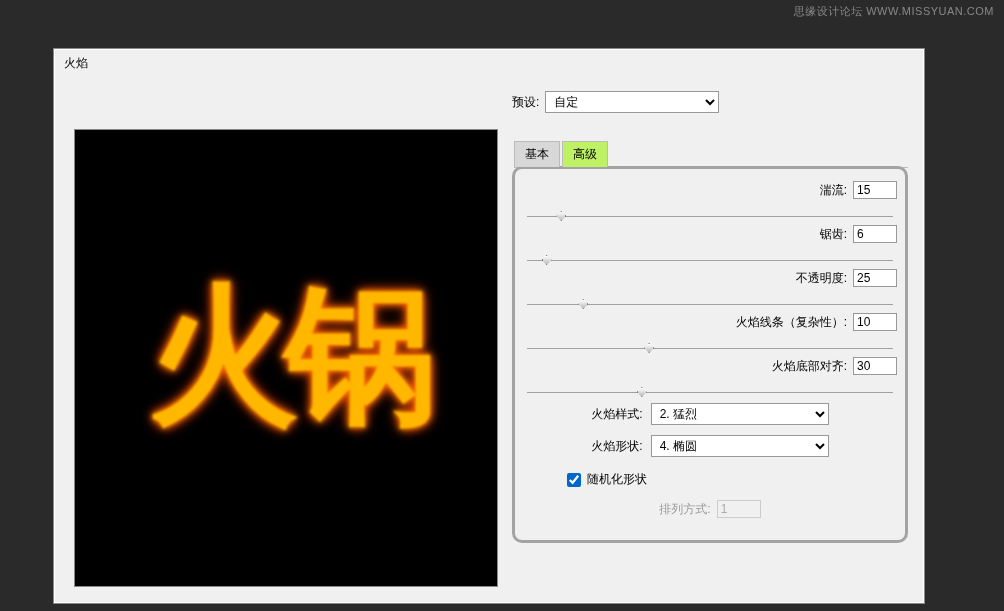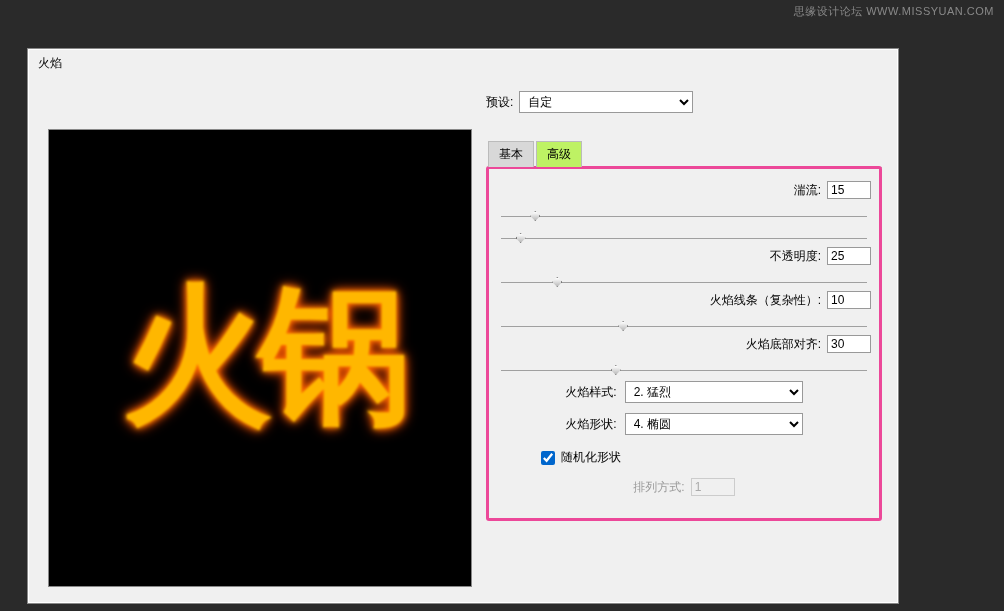--- a/index.html
+++ b/index.html
@@ -1,30 +1,30 @@
 <!DOCTYPE html>
 <html><head>
   <meta charset="utf-8">
   <style>
     * { box-sizing: border-box; margin: 0; padding: 0; font-family: "Microsoft YaHei", sans-serif; font-size: 12px; }
     body { background: #2a2a2a; width: 1004px; height: 611px; position: relative; }
     .watermark { position: absolute; top: 4px; right: 10px; color: #888; font-size: 11px; letter-spacing: 0.5px; }
-    .dialog { position: absolute; top: 48px; left: 27px; width: 872px; height: 556px; background: #f0f0f0; border: 1px solid #888; box-shadow: 0 0 0 1px #fff inset; }
+    .dialog { position: absolute; top: 48px; left: 53px; width: 872px; height: 556px; background: #f0f0f0; border: 1px solid #888; box-shadow: 0 0 0 1px #fff inset; }
     .titlebar { height: 28px; padding: 6px 10px; }
     .dialog-body { padding: 10px 16px 10px 20px; display: flex; gap: 14px; height: calc(100% - 28px); }
     .preview { width: 424px; height: 458px; background: #000; border: 1px solid #888; margin-top: 42px; position: relative; overflow: hidden; }
     .fire-text { position: absolute; top: 50%; left: 50%; transform: translate(-50%, -50%); font-size: 150px; font-weight: bold; color: #ffb700; text-shadow: 0 0 8px #ff6a00, 0 0 14px #ff4500, 0 0 4px #ffea00; filter: blur(1px); font-family: "KaiTi", "STKaiti", serif; white-space: nowrap; letter-spacing: -12px; }
     .right-col { flex: 1; display: flex; gap: 12px; }
     .controls { flex: 1; }
     .preset-row { display: flex; align-items: center; gap: 6px; margin-bottom: 28px; margin-top: 4px; }
     .preset-row select { width: 174px; height: 22px; border: 1px solid #999; background: #fff; padding: 0 4px; }
     .tabs { display: flex; border-bottom: 1px solid #bbb; margin-left: 2px; }
     .tab { padding: 4px 10px; background: #d8d8d8; border: 1px solid #bbb; border-bottom: none; margin-right: 2px; cursor: pointer; }
     .tab.active { background: #bef264; }
-    .panel { border: 3px solid #ec4899; border-radius: 3px; padding: 12px 8px 18px 8px; margin-top: -2px; }
+    .panel { border: 3px solid #a3a3a3; border-radius: 10px; padding: 12px 8px 18px 8px; margin-top: -2px; }
     .slider-row { margin-bottom: 8px; }
     .slider-label-line { display: flex; justify-content: flex-end; align-items: center; gap: 6px; margin-bottom: 4px; }
     .slider-label-line label { text-align: right; }
     .slider-label-line input[type="text"] { width: 44px; height: 18px; border: 1px solid #999; text-align: left; padding: 0 3px; background: #fff; }
     .slider-track { position: relative; height: 14px; border-bottom: 1px solid #a0a0a0; margin: 0 4px; }
     .slider-thumb { position: absolute; bottom: -5px; width: 10px; height: 10px; background: linear-gradient(#fff, #bbb); border: 1px solid #666; clip-path: polygon(50% 0, 100% 50%, 50% 100%, 0 50%); }
     .select-row { display: flex; justify-content: center; align-items: center; gap: 8px; margin: 10px 4px; }
     .select-row select, .select-row input[type="text"] { width: 178px; height: 22px; border: 1px solid #999; background: #fff; padding: 0 4px; }
     .check-row { display: flex; align-items: center; gap: 6px; margin: 14px 0 12px 44px; }
     .check-row input[type="checkbox"] { width: 14px; height: 14px; accent-color: #0066cc; }
@@ -64,20 +64,24 @@
             <div class="slider-label-line">
               <label>湍流:</label>
               <input type="text" value="15" style="">
             </div>
             <div class="slider-track">
                 <div class="slider-thumb" style="left:8%"></div>
               </div>
           </div>
 
           <div class="slider-row">
+            <div class="slider-label-line">
+              <label>锯齿:</label>
+              <input type="text" value="6" style="">
+            </div>
             <div class="slider-track">
                 <div class="slider-thumb" style="left:4%"></div>
               </div>
           </div>
 
           <div class="slider-row">
             <div class="slider-label-line">
               <label>不透明度:</label>
               <input type="text" value="25" style="">
             </div>

